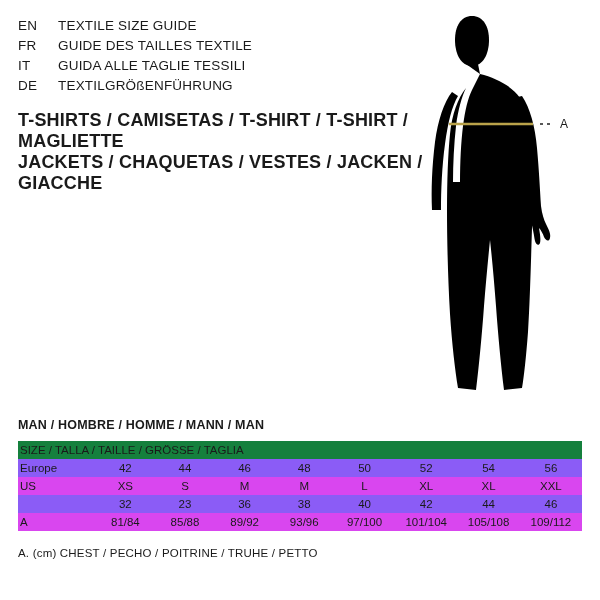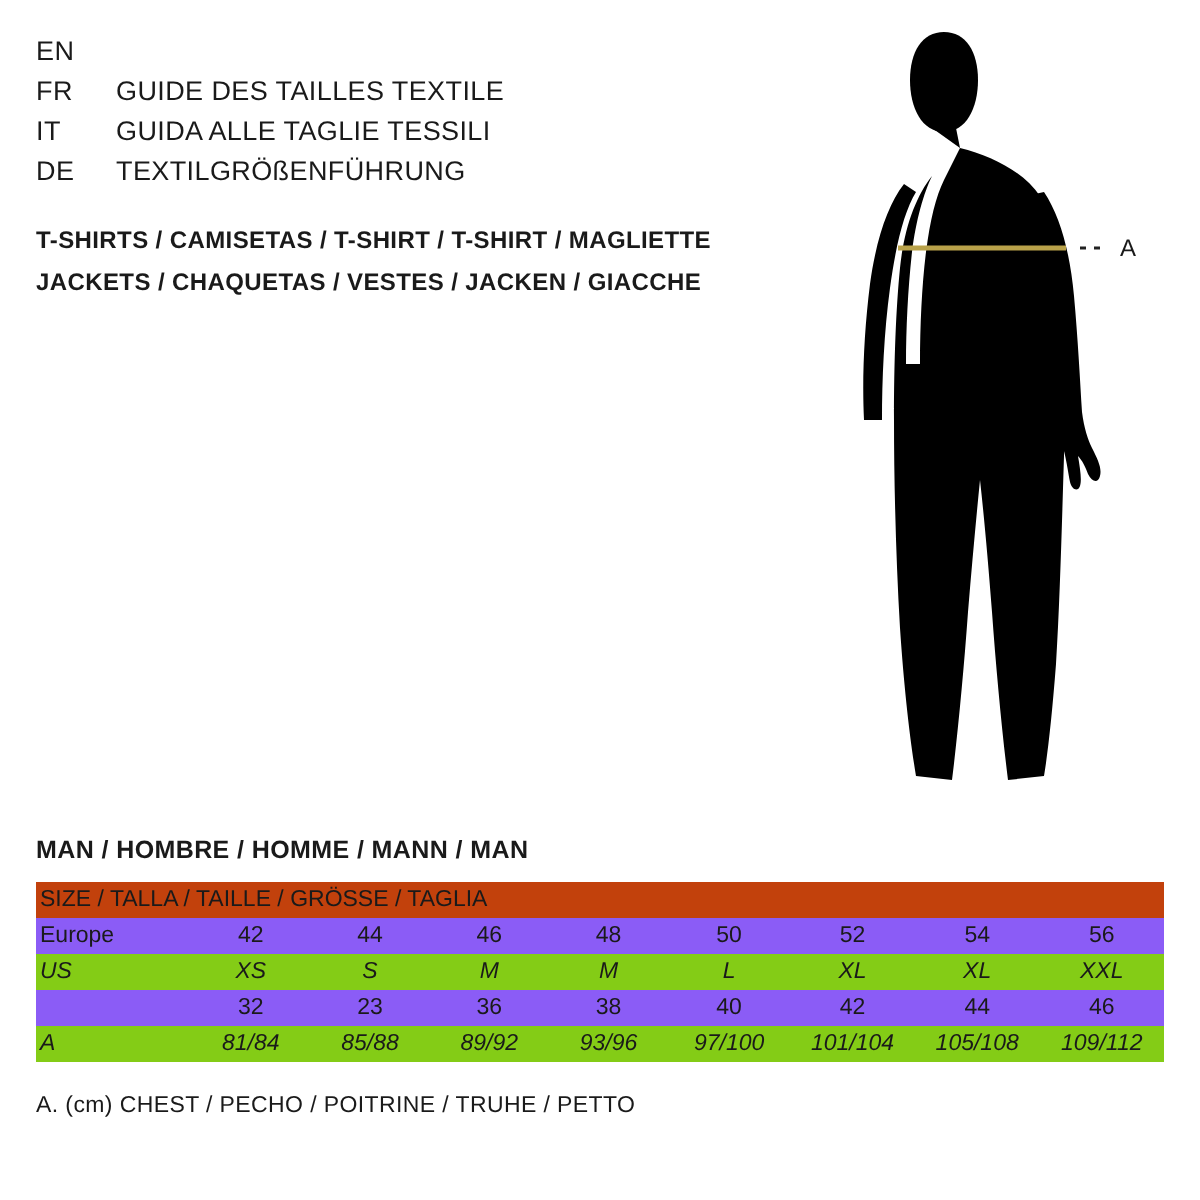--- a/index.html
+++ b/index.html
@@ -45,21 +45,21 @@
   }
 
   
   .cat-block {
     position: absolute;
     left: 18px;
     top: 110px;
     width: 420px;
   }
   .cat-line {
-    font-size: 12px;
+    font-size: 18px;
     font-weight: bold;
     line-height: 21px;
     letter-spacing: 0.2px;
   }
 
   
   .figure-wrap {
     position: absolute;
     left: 400px;
     top: 14px;
@@ -95,31 +95,30 @@
     border-collapse: collapse;
     font-size: 11.5px;
   }
   table.size-table td {
     padding: 0;
     height: 18px;
     vertical-align: middle;
     white-space: nowrap;
   }
   .row-head td {
-    background: #c2410c;
+    background: #15803d;
     font-weight: normal;
     color: #1a1a1a;
     height: 17px;
   }
   .row-alt td {
     background: #8b5cf6;
   }
   .row-plain td {
-    background: #84cc16;
-    font-style: italic;
+    background: #d946ef;
   }
   .col-label {
     width: 86px;
     padding-left: 2px !important;
   }
   .col-val {
     width: 68px;
     text-align: center;
   }
   .head-span {
@@ -136,20 +135,21 @@
   }
 </style>
 </head>
 <body>
 
 <div class="page">
 
   <div class="lang-block">
     <div class="lang-row">
       <span class="lang-code">EN</span>
+      <span class="lang-text">TEXTILE SIZE GUIDE</span>
     </div>
     <div class="lang-row">
       <span class="lang-code">FR</span>
       <span class="lang-text">GUIDE DES TAILLES TEXTILE</span>
     </div>
     <div class="lang-row">
       <span class="lang-code">IT</span>
       <span class="lang-text">GUIDA ALLE TAGLIE TESSILI</span>
     </div>
     <div class="lang-row">

